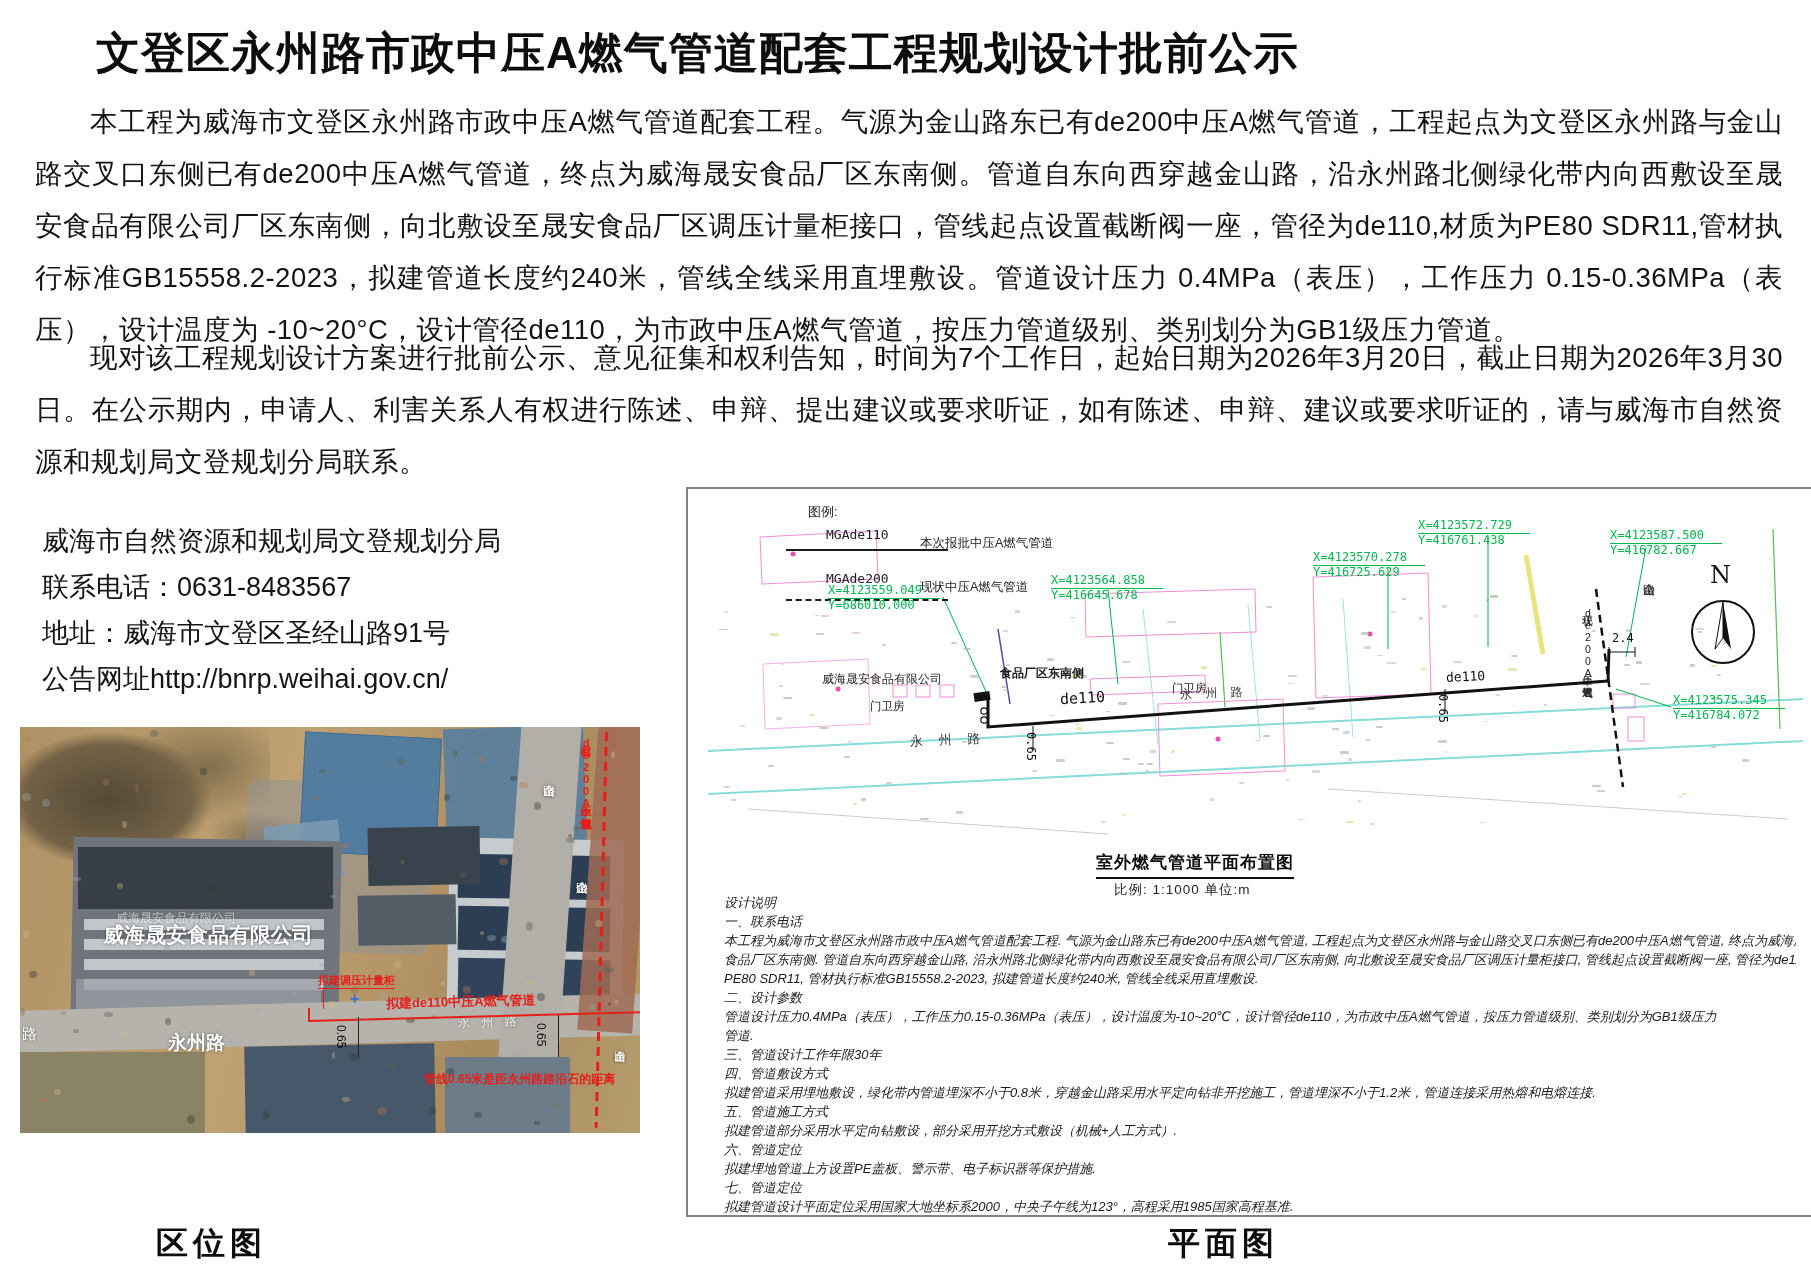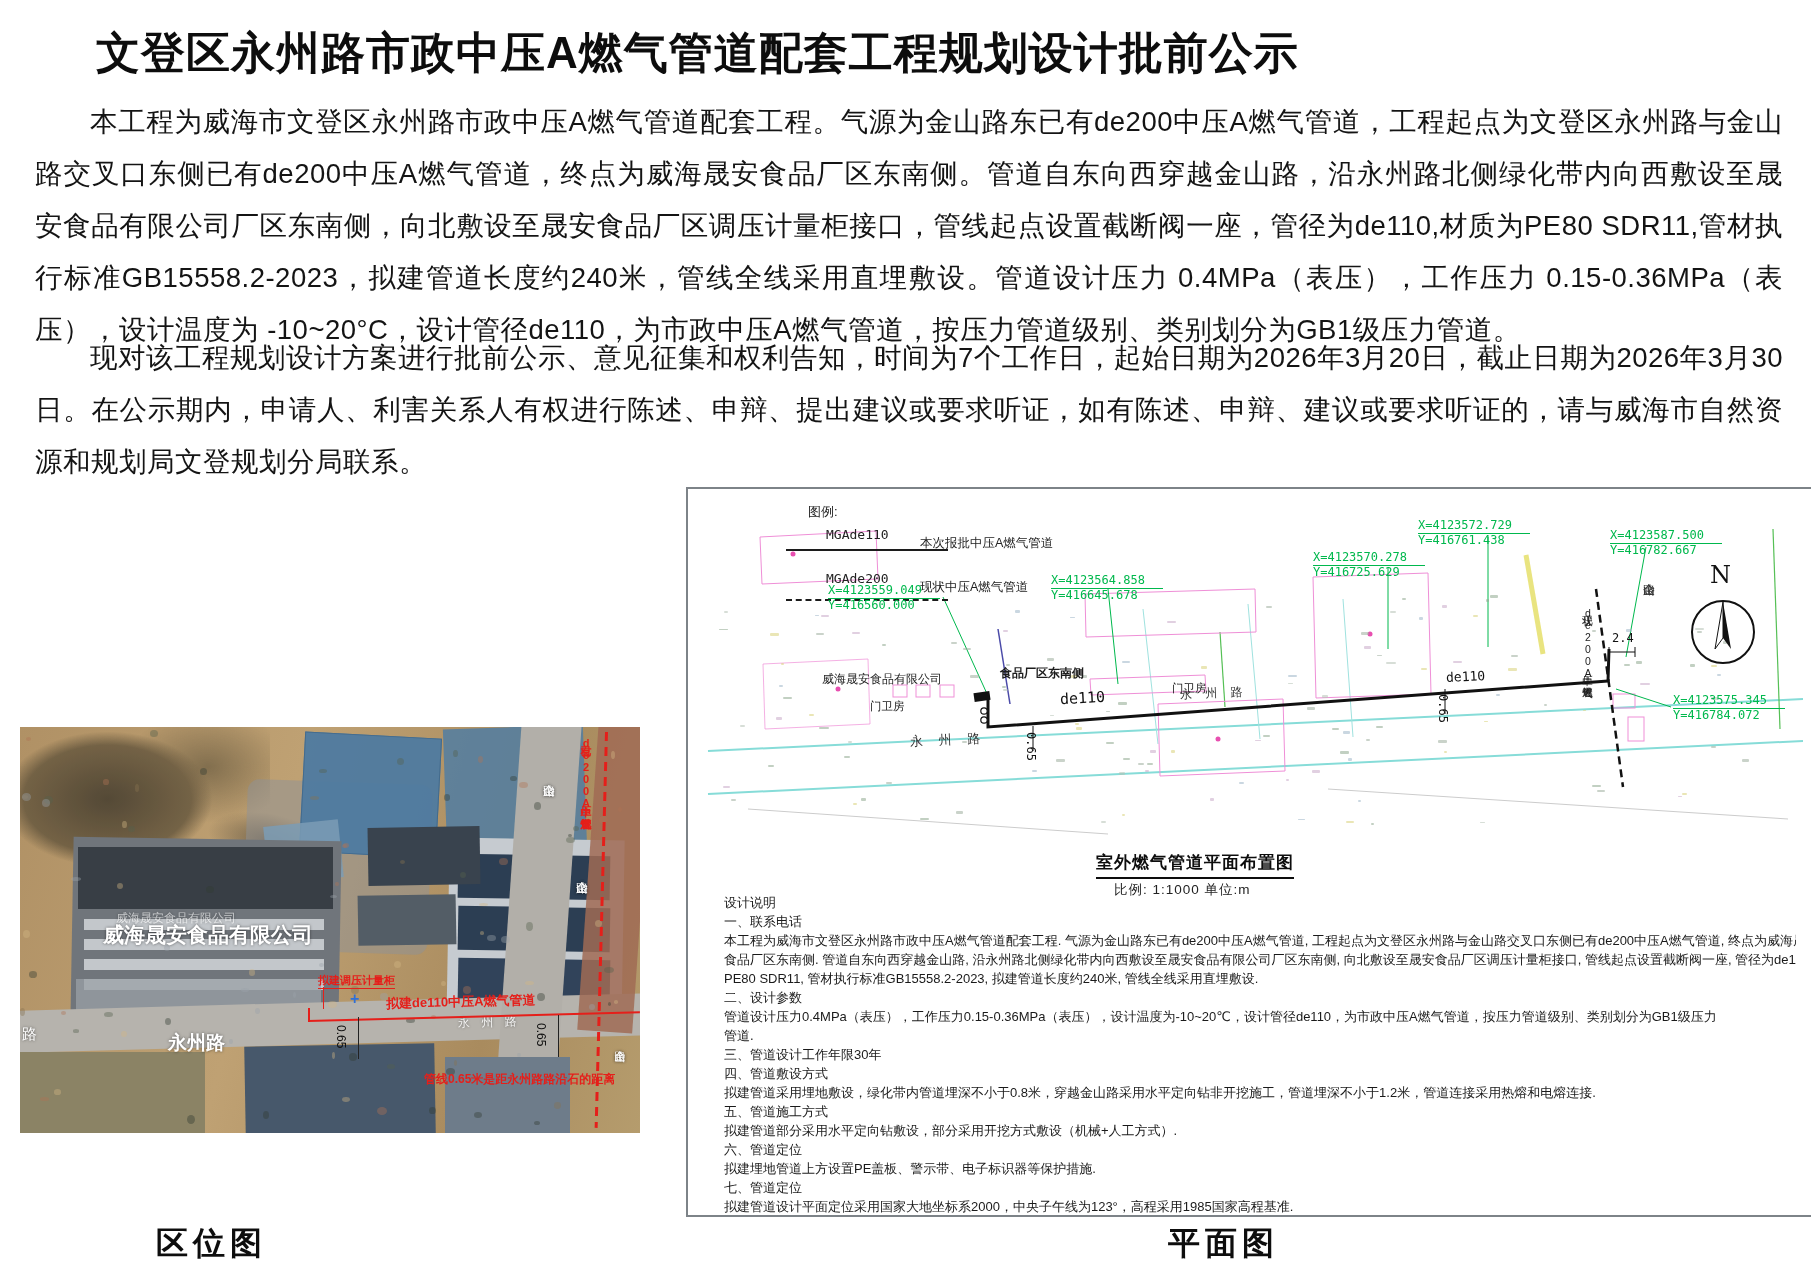--- a/index.html
+++ b/index.html
@@ -31,21 +31,21 @@
   .north-n{font-family:"DejaVu Serif",serif;font-size:24px;color:#111;}
   .plabel{font-size:12px;color:#1c1c1c;white-space:nowrap;}
   .roadlabel{font-size:13px;letter-spacing:6px;color:#333;white-space:nowrap;}
   .pipelabel{font-size:15px;color:#111;font-family:"DejaVu Sans Mono",monospace;}
   .dimrot{font-size:12px;color:#111;transform:rotate(90deg);transform-origin:left top;font-family:"DejaVu Sans Mono",monospace;}
   .vtext{writing-mode:vertical-rl;text-orientation:upright;white-space:nowrap;}
   .meterbox{width:16px;height:9px;background:#111;transform:rotate(-8deg);}
   #plan-caption{left:408px;top:362px;font-size:17px;font-weight:700;color:#0d0d0d;border-bottom:2px solid #0d0d0d;padding-bottom:3px;letter-spacing:1px;}
   #plan-scale{left:426px;top:392px;font-size:13.5px;color:#222;letter-spacing:1px;}
   #plan-notes{left:36px;top:404px;width:1072px;font-size:13px;line-height:19px;color:#1a1a1a;}
-  #plan-notes div{white-space:nowrap;overflow:hidden;}
+  #plan-notes div{white-space:nowrap;overflow:hidden;font-style:italic;}
   .specks-layer{position:absolute;pointer-events:none;}
 
   
   #locmap{position:absolute;left:20px;top:727px;width:620px;height:406px;overflow:hidden;background:#b09165;}
   #locmap .abs{position:absolute;}
   .sat-base{left:0;top:0;width:100%;height:100%;
      background:linear-gradient(105deg,#b09165 0%,#bfa173 40%,#a98b5e 75%,#b59c6d 100%);}
   .sat-dig1{left:0;top:0;width:250px;height:160px;opacity:.9;
      background:radial-gradient(140px 90px at 35% 45%,#4a4131 0%,#6d5d42 60%,rgba(0,0,0,0) 75%),
                 radial-gradient(120px 80px at 75% 25%,#7c6a4b,rgba(0,0,0,0) 70%);}
@@ -80,20 +80,26 @@
 </style>
 </head>
 <body>
 
 <div id="page">
 
   <div id="title">文登区永州路市政中压A燃气管道配套工程规划设计批前公示</div>
   <div id="para1" class="para">本工程为威海市文登区永州路市政中压A燃气管道配套工程。气源为金山路东已有de200中压A燃气管道，工程起点为文登区永州路与金山路交叉口东侧已有de200中压A燃气管道，终点为威海晟安食品厂区东南侧。管道自东向西穿越金山路，沿永州路北侧绿化带内向西敷设至晟安食品有限公司厂区东南侧，向北敷设至晟安食品厂区调压计量柜接口，管线起点设置截断阀一座，管径为de110,材质为PE80 SDR11,管材执行标准GB15558.2-2023，拟建管道长度约240米，管线全线采用直埋敷设。管道设计压力 0.4MPa（表压），工作压力 0.15-0.36MPa（表压），设计温度为 -10~20°C，设计管径de110，为市政中压A燃气管道，按压力管道级别、类别划分为GB1级压力管道。</div>
   <div id="para2" class="para">现对该工程规划设计方案进行批前公示、意见征集和权利告知，时间为7个工作日，起始日期为2026年3月20日，截止日期为2026年3月30日。在公示期内，申请人、利害关系人有权进行陈述、申辩、提出建议或要求听证，如有陈述、申辩、建议或要求听证的，请与威海市自然资源和规划局文登规划分局联系。</div>
 
+  <div id="contact">
+    <div>威海市自然资源和规划局文登规划分局</div>
+    <div>联系电话：0631-8483567</div>
+    <div>地址：威海市文登区圣经山路91号</div>
+    <div>公告网址http://bnrp.weihai.gov.cn/</div>
+  </div>
 
   <div id="locmap">
     <div class="abs sat-base"></div>
     <div class="abs sat-dig1"></div>
     <div class="abs sat-dig2"></div>
     <div class="abs sat-gray1"></div>
     <div class="abs sat-blue1"></div>
     <div class="abs sat-blue2"></div>
     <div class="abs sat-blue3"></div>
     <div class="abs sat-pad-left"></div>
@@ -423,21 +429,21 @@
     <div class="abs legend-title">图例:</div>
     <div class="abs legend-code" style="left:138px;top:38px">MGAde110</div>
     <div class="abs lg-line lg-solid"></div>
     <div class="abs legend-label" style="left:232px;top:46px">本次报批中压A燃气管道</div>
     <div class="abs legend-code" style="left:138px;top:82px">MGAde200</div>
     <div class="abs lg-line lg-dash"></div>
     <div class="abs legend-label" style="left:232px;top:90px">现状中压A燃气管道</div>
 
     <div class="abs coord" style="left:140px;top:95px">
       <span class="cx">X=4123559.049</span>
-      <span>Y=416560.000</span></div>
+      <span>Y=686010.000</span></div>
     <div class="abs coord" style="left:363px;top:85px">
       <span class="cx">X=4123564.858</span>
       <span>Y=416645.678</span></div>
     <div class="abs coord" style="left:625px;top:62px">
       <span class="cx">X=4123570.278</span>
       <span>Y=416725.629</span></div>
     <div class="abs coord" style="left:730px;top:30px">
       <span class="cx">X=4123572.729</span>
       <span>Y=416761.438</span></div>
     <div class="abs coord" style="left:922px;top:40px">

